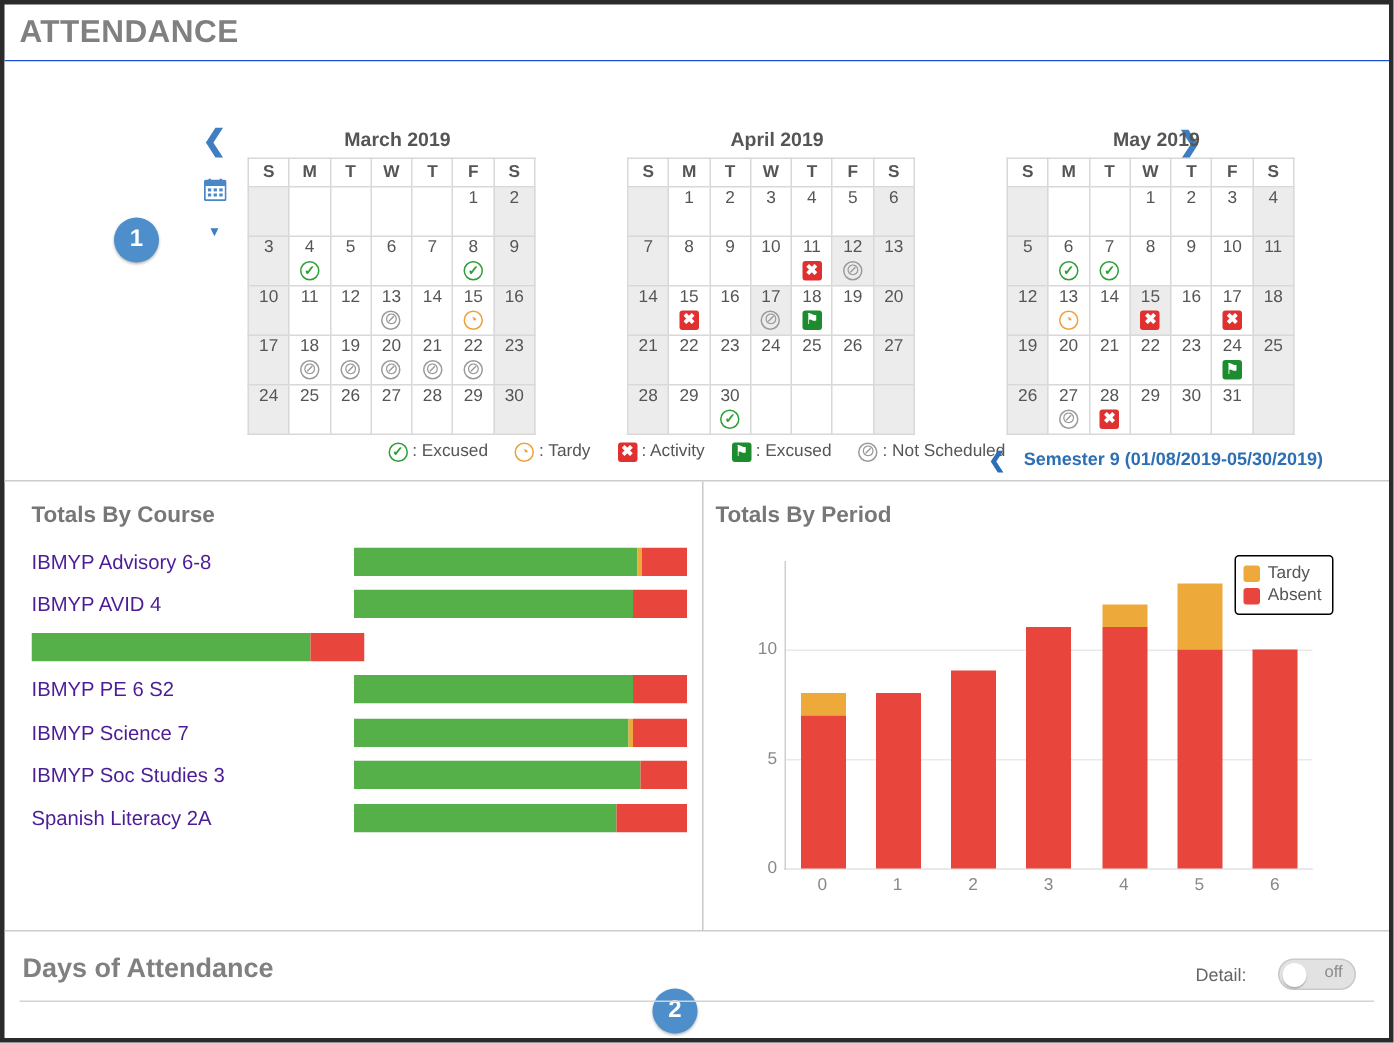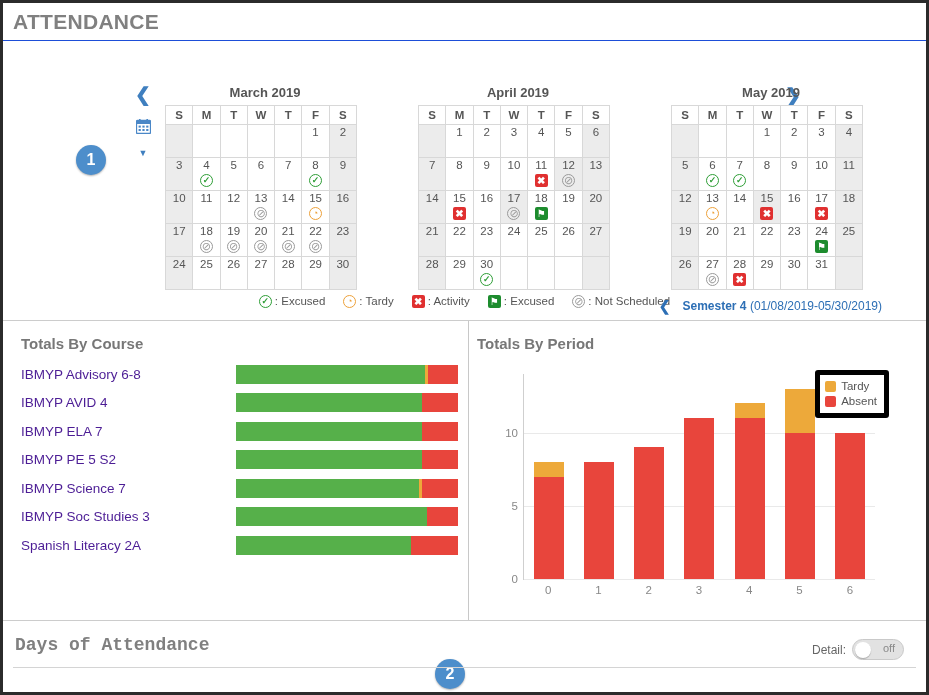--- a/index.html
+++ b/index.html
@@ -185,21 +185,21 @@
 
   
   .semester-bar {
     position: absolute;
     right: 44px; bottom: 6px;
     display: flex; align-items: center; gap: 12px;
     font-size: 12px;
   }
   .sem-prev { color: #2d6fb5; font-size: 14px; font-weight: bold; cursor: pointer; }
   .sem-label { color: #2d6fb5; font-weight: bold; }
-  .sem-label .rng { font-weight: normal; }
+  .sem-label .rng { font-weight: bold; }
 
   
   .bottom {
     position: relative;
     height: 300px;
     display: flex;
     border-bottom: 1px solid #cccccc;
   }
   .left-pane {
     width: 466px;
@@ -241,21 +241,21 @@
   }
   .seg-present { background: #56b04a; }
   .seg-tardy   { background: #eda93a; }
   .seg-absent  { background: #e8453c; }
 
   
   .chart-wrap { position: relative; width: 420px; height: 250px; margin-top: 2px; }
   .chart-legend {
     position: absolute;
     right: 8px; top: 10px;
-    border: 5px solid #000000;
+    border: 1px solid #000000;
     border-radius: 3px;
     background: #fff;
     padding: 4px 7px 4px 5px;
     font-size: 11.5px;
     color: #555;
     z-index: 5;
   }
   .chart-legend .row { display: flex; align-items: center; gap: 5px; line-height: 15px; }
   .swatch { width: 11px; height: 11px; border-radius: 2px; display: inline-block; }
 
@@ -306,31 +306,30 @@
   
   .footer {
     position: relative;
     height: 68px;
   }
   .footer-title {
     font-size: 18px;
     font-weight: bold;
     color: #808080;
     padding: 14px 0 0 12px;
-    font-family: Liberation Mono, monospace;
   }
   .footer-rule {
     position: absolute;
     left: 10px; right: 10px; top: 46px;
     height: 1px; background: #d4d4d4;
   }
   .detail-toggle {
     position: absolute;
     right: 22px; top: 18px;
-    display: flex; align-items: center; gap: 6px;
+    display: flex; align-items: center; gap: 21px;
     font-size: 12px; color: #666;
   }
   .switch {
     width: 52px; height: 21px;
     border-radius: 11px;
     background: #e2e2e2;
     border: 1px solid #c9c9c9;
     position: relative;
     cursor: pointer;
   }
@@ -726,21 +725,21 @@
           <span>: Excused</span>
         </div>
         <div class="li">
           <span class="mk mk-notsched">⊘</span>
           <span>: Not Scheduled</span>
         </div>
       </div>
 
     <div class="semester-bar">
       <span class="sem-prev">❮</span>
-      <span class="sem-label"><span>Semester 4</span><span class="rng"> (01/08/2019-05/30/2019)</span></span>
+      <span class="sem-label"><span>Semester 9</span><span class="rng"> (01/08/2019-05/30/2019)</span></span>
     </div>
   </div>
 
   <div class="bottom">
 
     <div class="badge" id="badge2">2</div>
 
     <div class="left-pane">
       <div class="sec-title">Totals By Course</div>
       <div class="course-rows">
@@ -753,28 +752,27 @@
             </div>
           </div>
           <div class="course-row">
             <div class="course-name">IBMYP AVID 4</div>
             <div class="course-bar">
               <div class="seg-present" style="width: 84%;"></div>
               <div class="seg-absent" style="width: 16%;"></div>
             </div>
           </div>
           <div class="course-row">
-            <div class="course-name">IBMYP ELA 7</div>
             <div class="course-bar">
               <div class="seg-present" style="width: 84%;"></div>
               <div class="seg-absent" style="width: 16%;"></div>
             </div>
           </div>
           <div class="course-row">
-            <div class="course-name">IBMYP PE 5 S2</div>
+            <div class="course-name">IBMYP PE 6 S2</div>
             <div class="course-bar">
               <div class="seg-present" style="width: 84%;"></div>
               <div class="seg-absent" style="width: 16%;"></div>
             </div>
           </div>
           <div class="course-row">
             <div class="course-name">IBMYP Science 7</div>
             <div class="course-bar">
               <div class="seg-present" style="width: 82.5%;"></div>
               <div class="seg-tardy" style="width: 1.5%;"></div>

